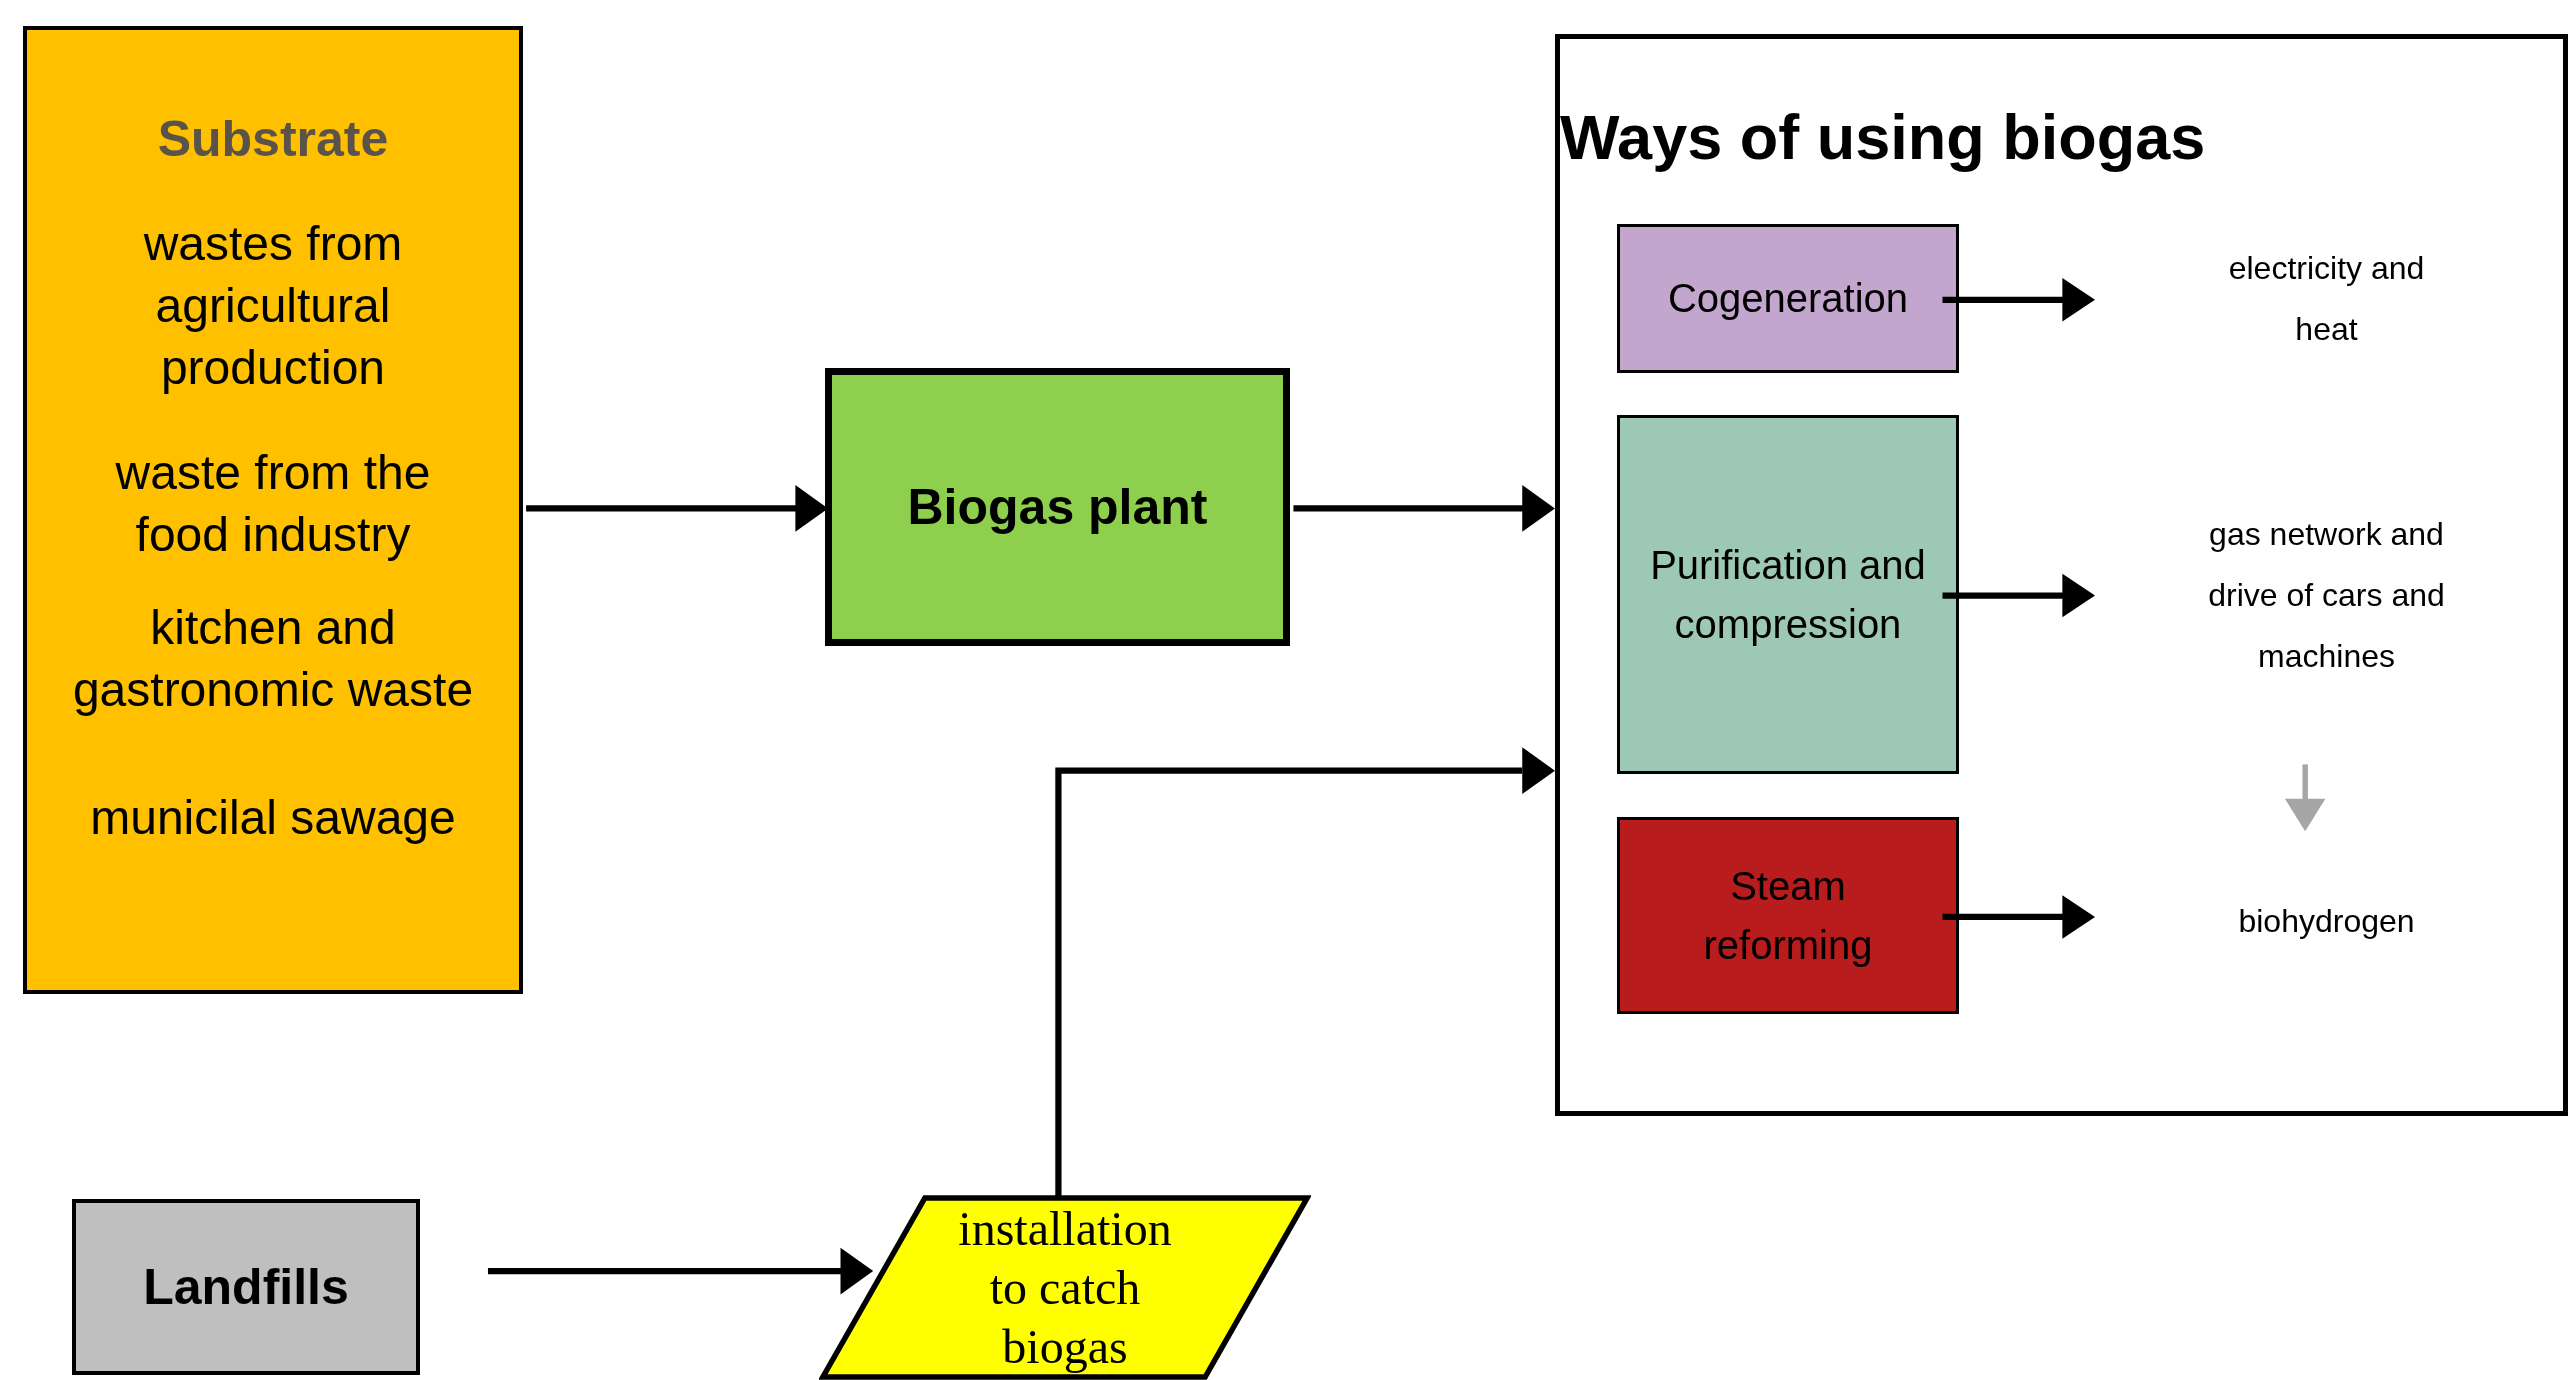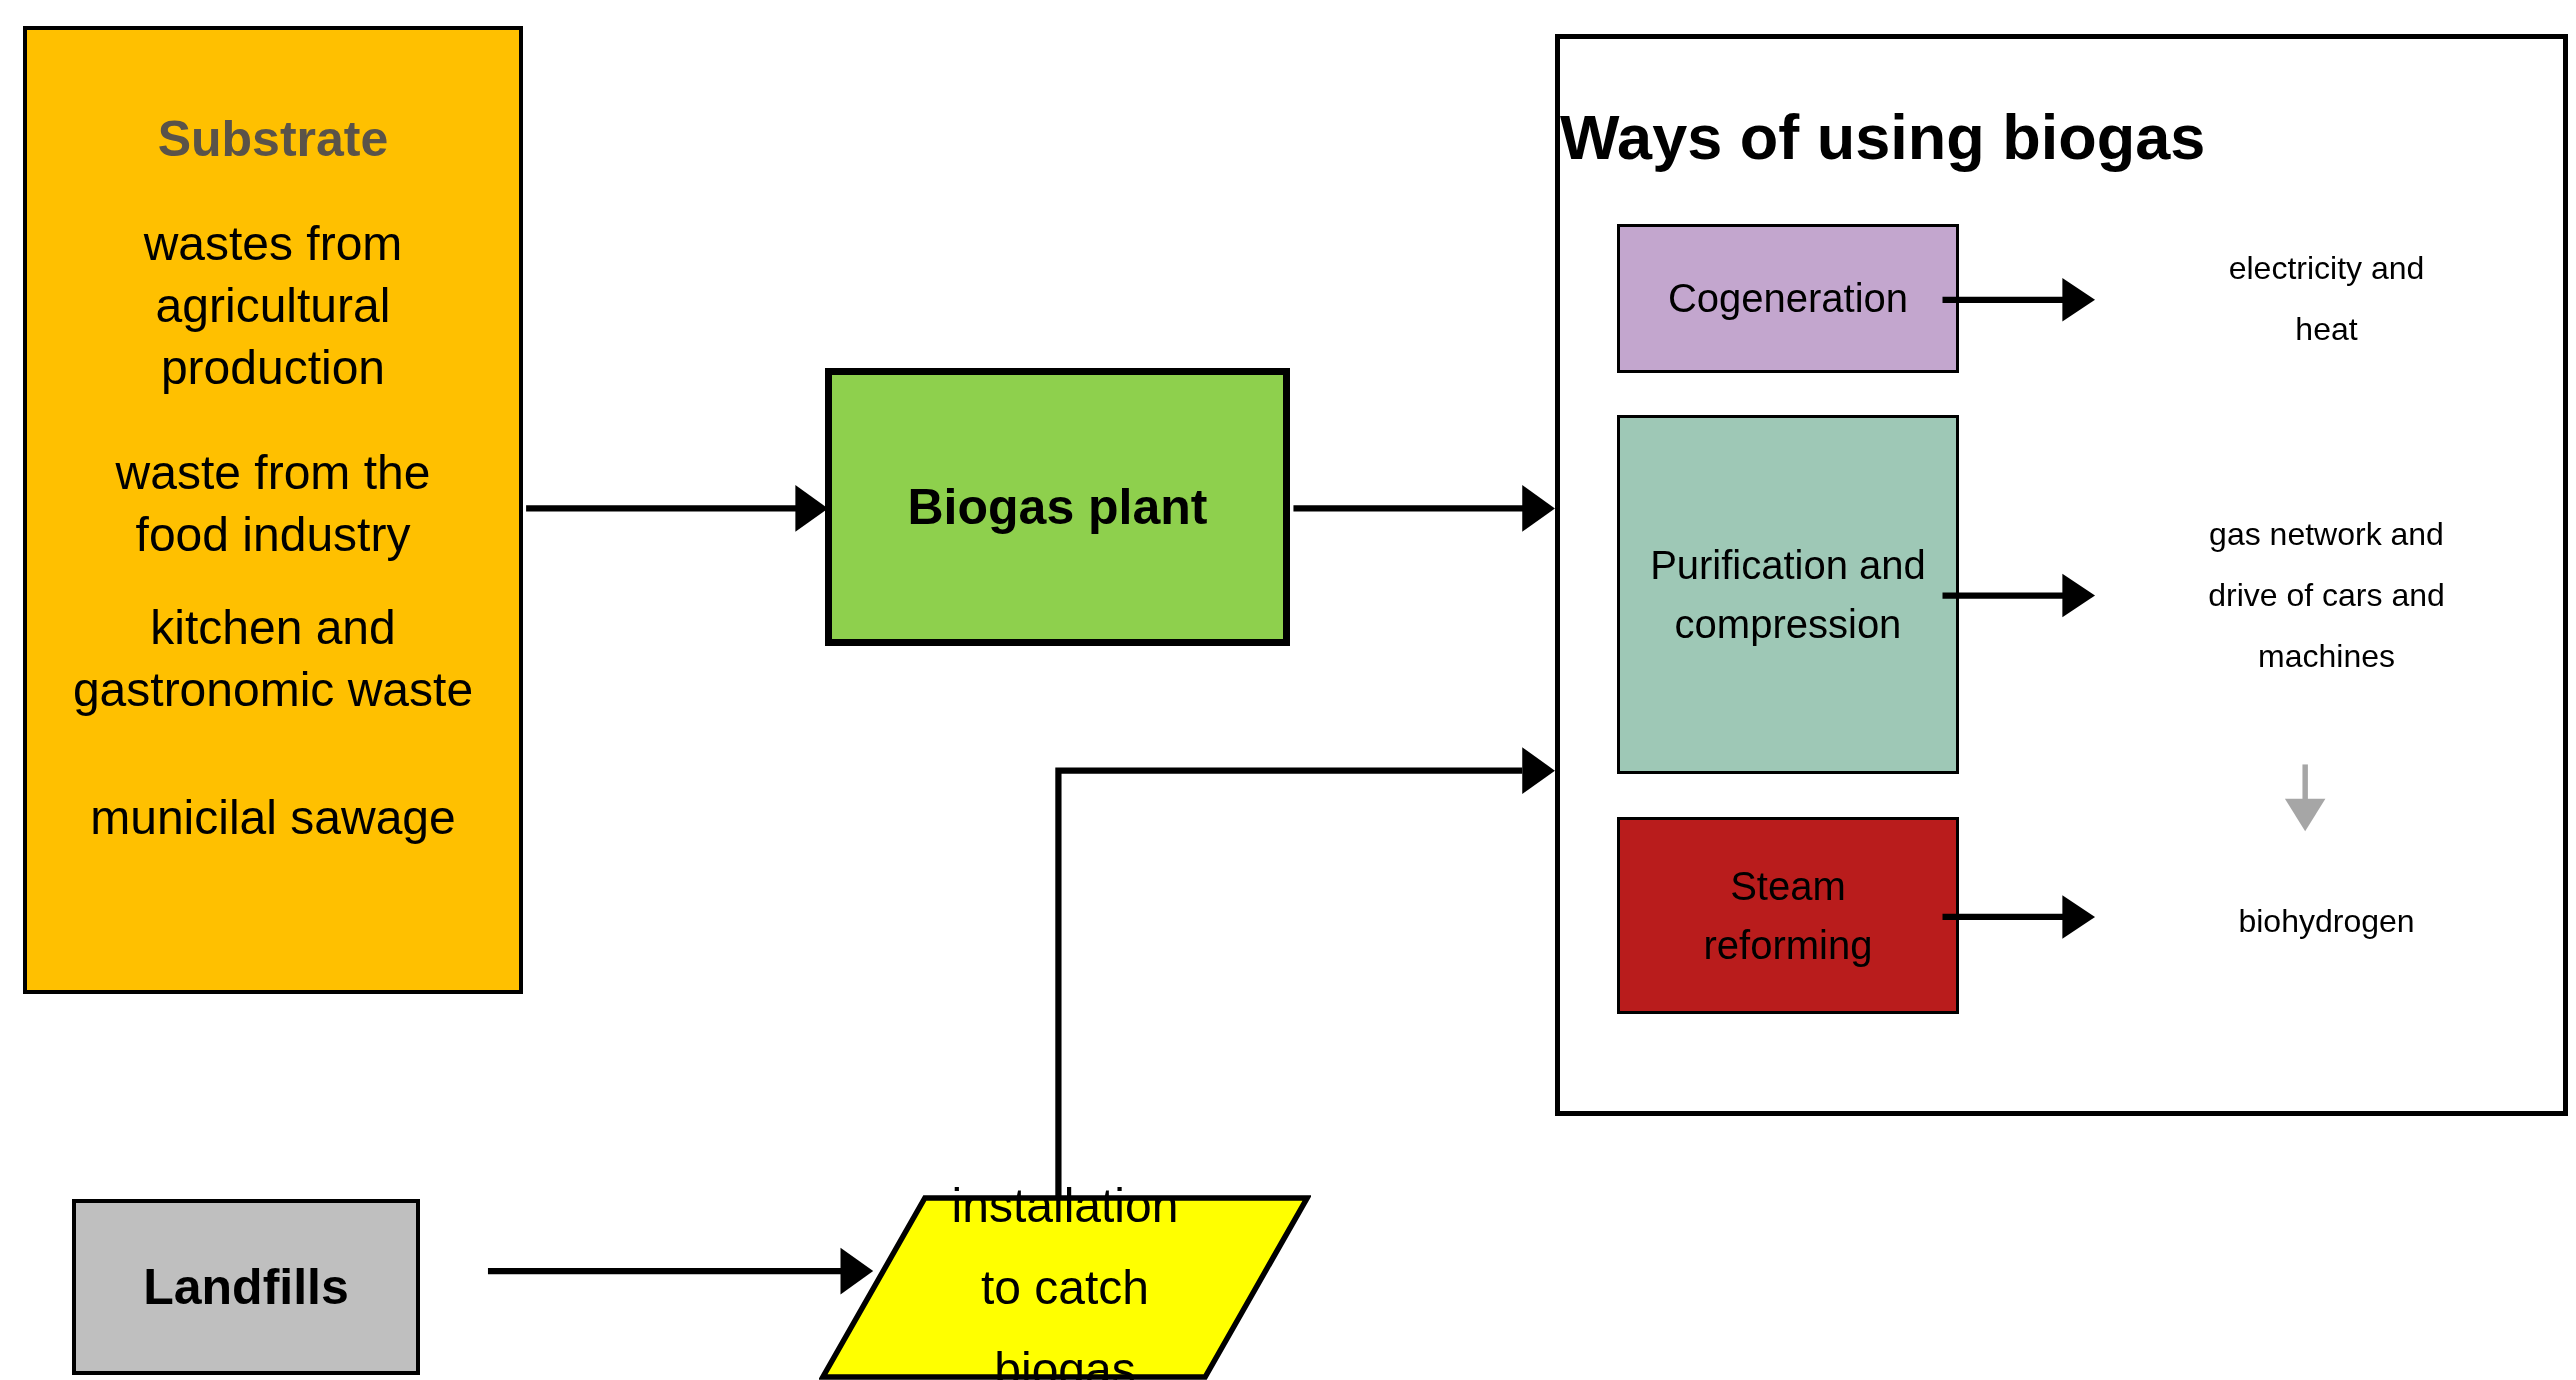--- a/index.html
+++ b/index.html
@@ -78,21 +78,21 @@
   }
 
   
   .installation-wrap{
     position:absolute;left:819px;top:1194px;width:492px;height:187px;
   }
   .installation-svg{position:absolute;left:0;top:0;}
   .installation-label{
     position:absolute;left:0;top:0;width:100%;height:100%;
     display:flex;align-items:center;justify-content:center;text-align:center;
-    font-size:48px;line-height:82px;
+    font-size:48px;line-height:59px;font-family:Liberation Serif, serif;
   }
 
   .overlay{
     position:absolute;left:0;top:0;width:2576px;height:1381px;
     pointer-events:none;
   }
 </style>
 </head>
 <body>
 

